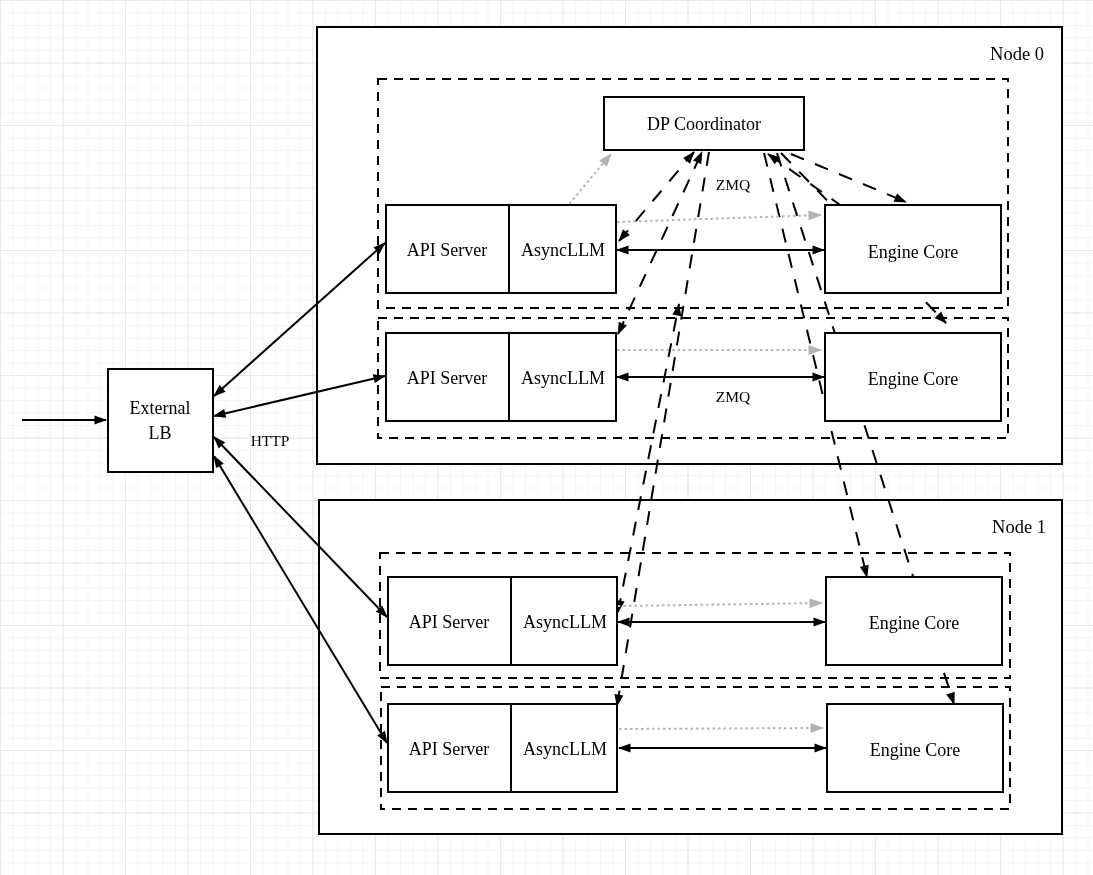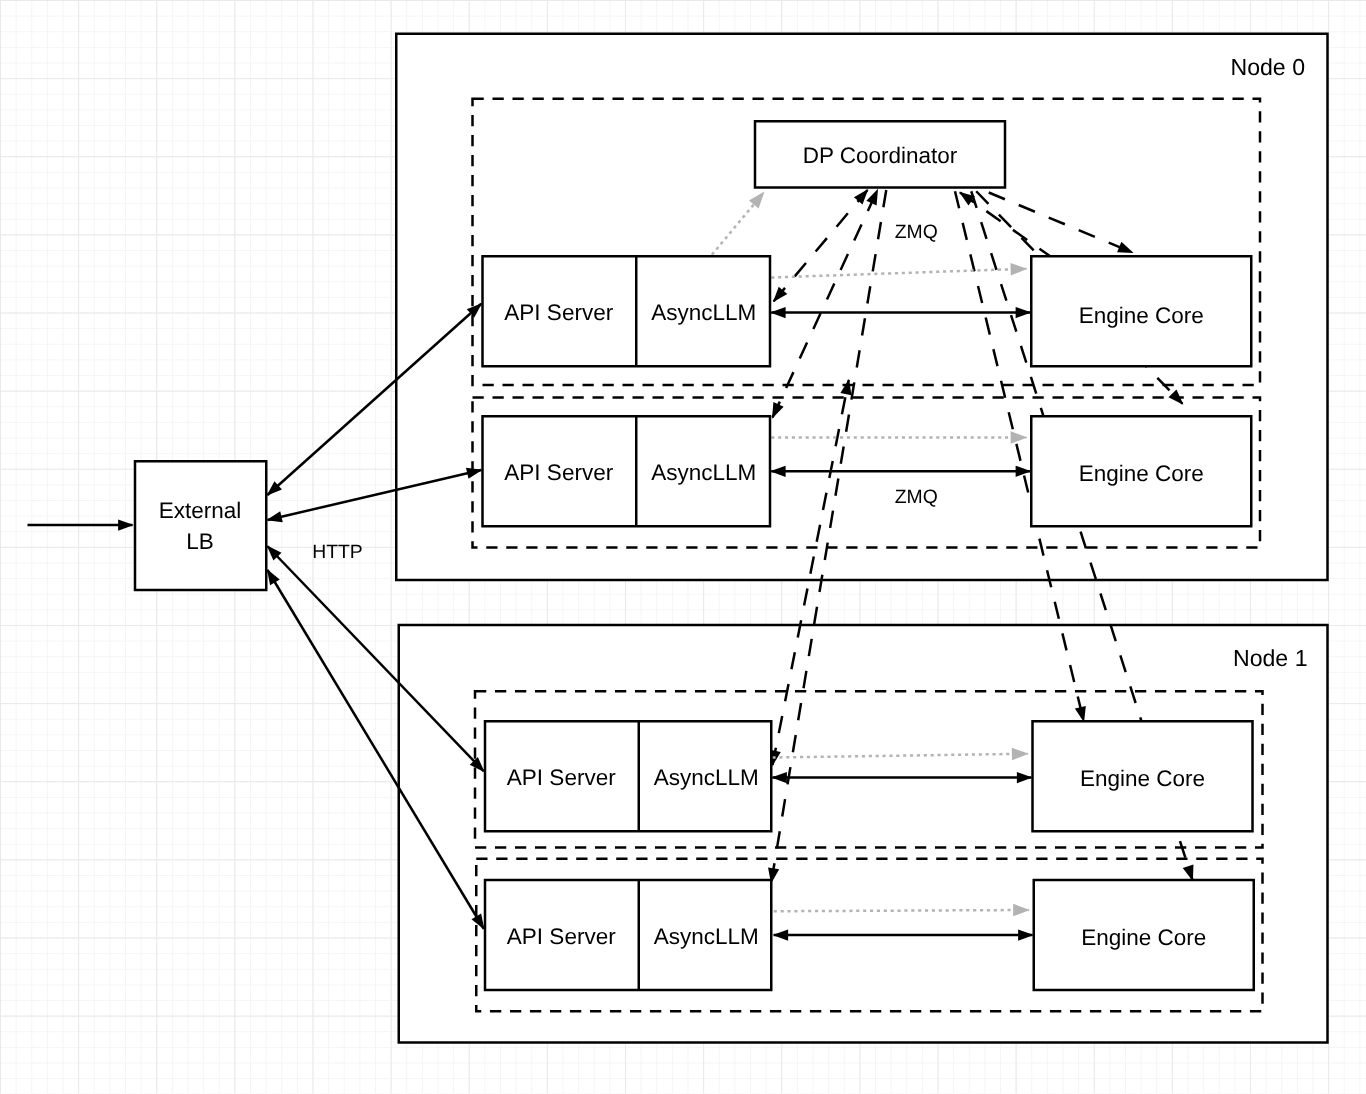--- a/index.html
+++ b/index.html
@@ -13,21 +13,21 @@
   .canvas{
     position:relative;
     width:1093px;height:875px;
     background-color:#fff;
     background-image:
       linear-gradient(to right, var(--grid_major) 1px, transparent 1px),
       linear-gradient(to bottom, var(--grid_major) 1px, transparent 1px),
       linear-gradient(to right, var(--grid_minor) 1px, transparent 1px),
       linear-gradient(to bottom, var(--grid_minor) 1px, transparent 1px);
     background-size:62.5px 62.5px,62.5px 62.5px,12.5px 12.5px,12.5px 12.5px;
-    font-family:Liberation Sans, sans-serif;
+    font-family:Liberation Serif, serif;
     overflow:hidden;
   }
   svg{position:absolute;left:0;top:0;}
   .boxfill{fill:var(--box_fill);stroke:var(--stroke);stroke-width:2;}
   .nodebox{fill:var(--box_fill);stroke:var(--stroke);stroke-width:2;}
   .groupbox{fill:none;stroke:var(--stroke);stroke-width:2;stroke-dasharray:9 7;}
   .divider{stroke:var(--stroke);stroke-width:2;}
   .solidline{stroke:var(--stroke);stroke-width:2;fill:none;}
   .dashline{stroke:var(--stroke);stroke-width:2;fill:none;stroke-dasharray:14 12;}
   .dotline{stroke:var(--gray_arrow);stroke-width:2;fill:none;stroke-dasharray:2.5 3;}

